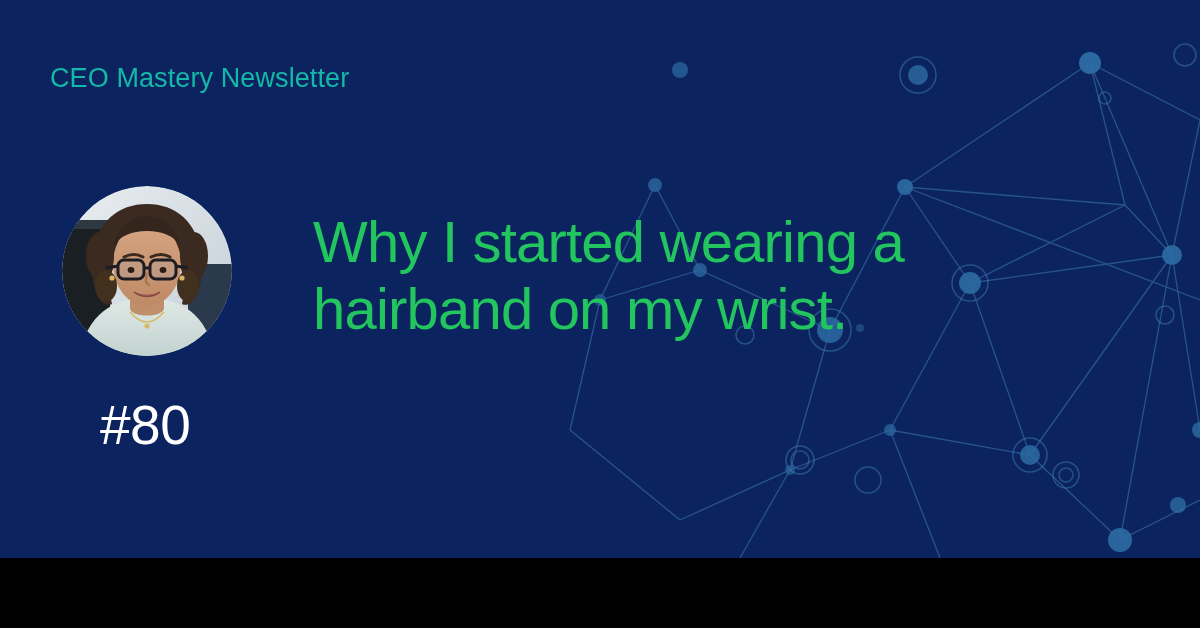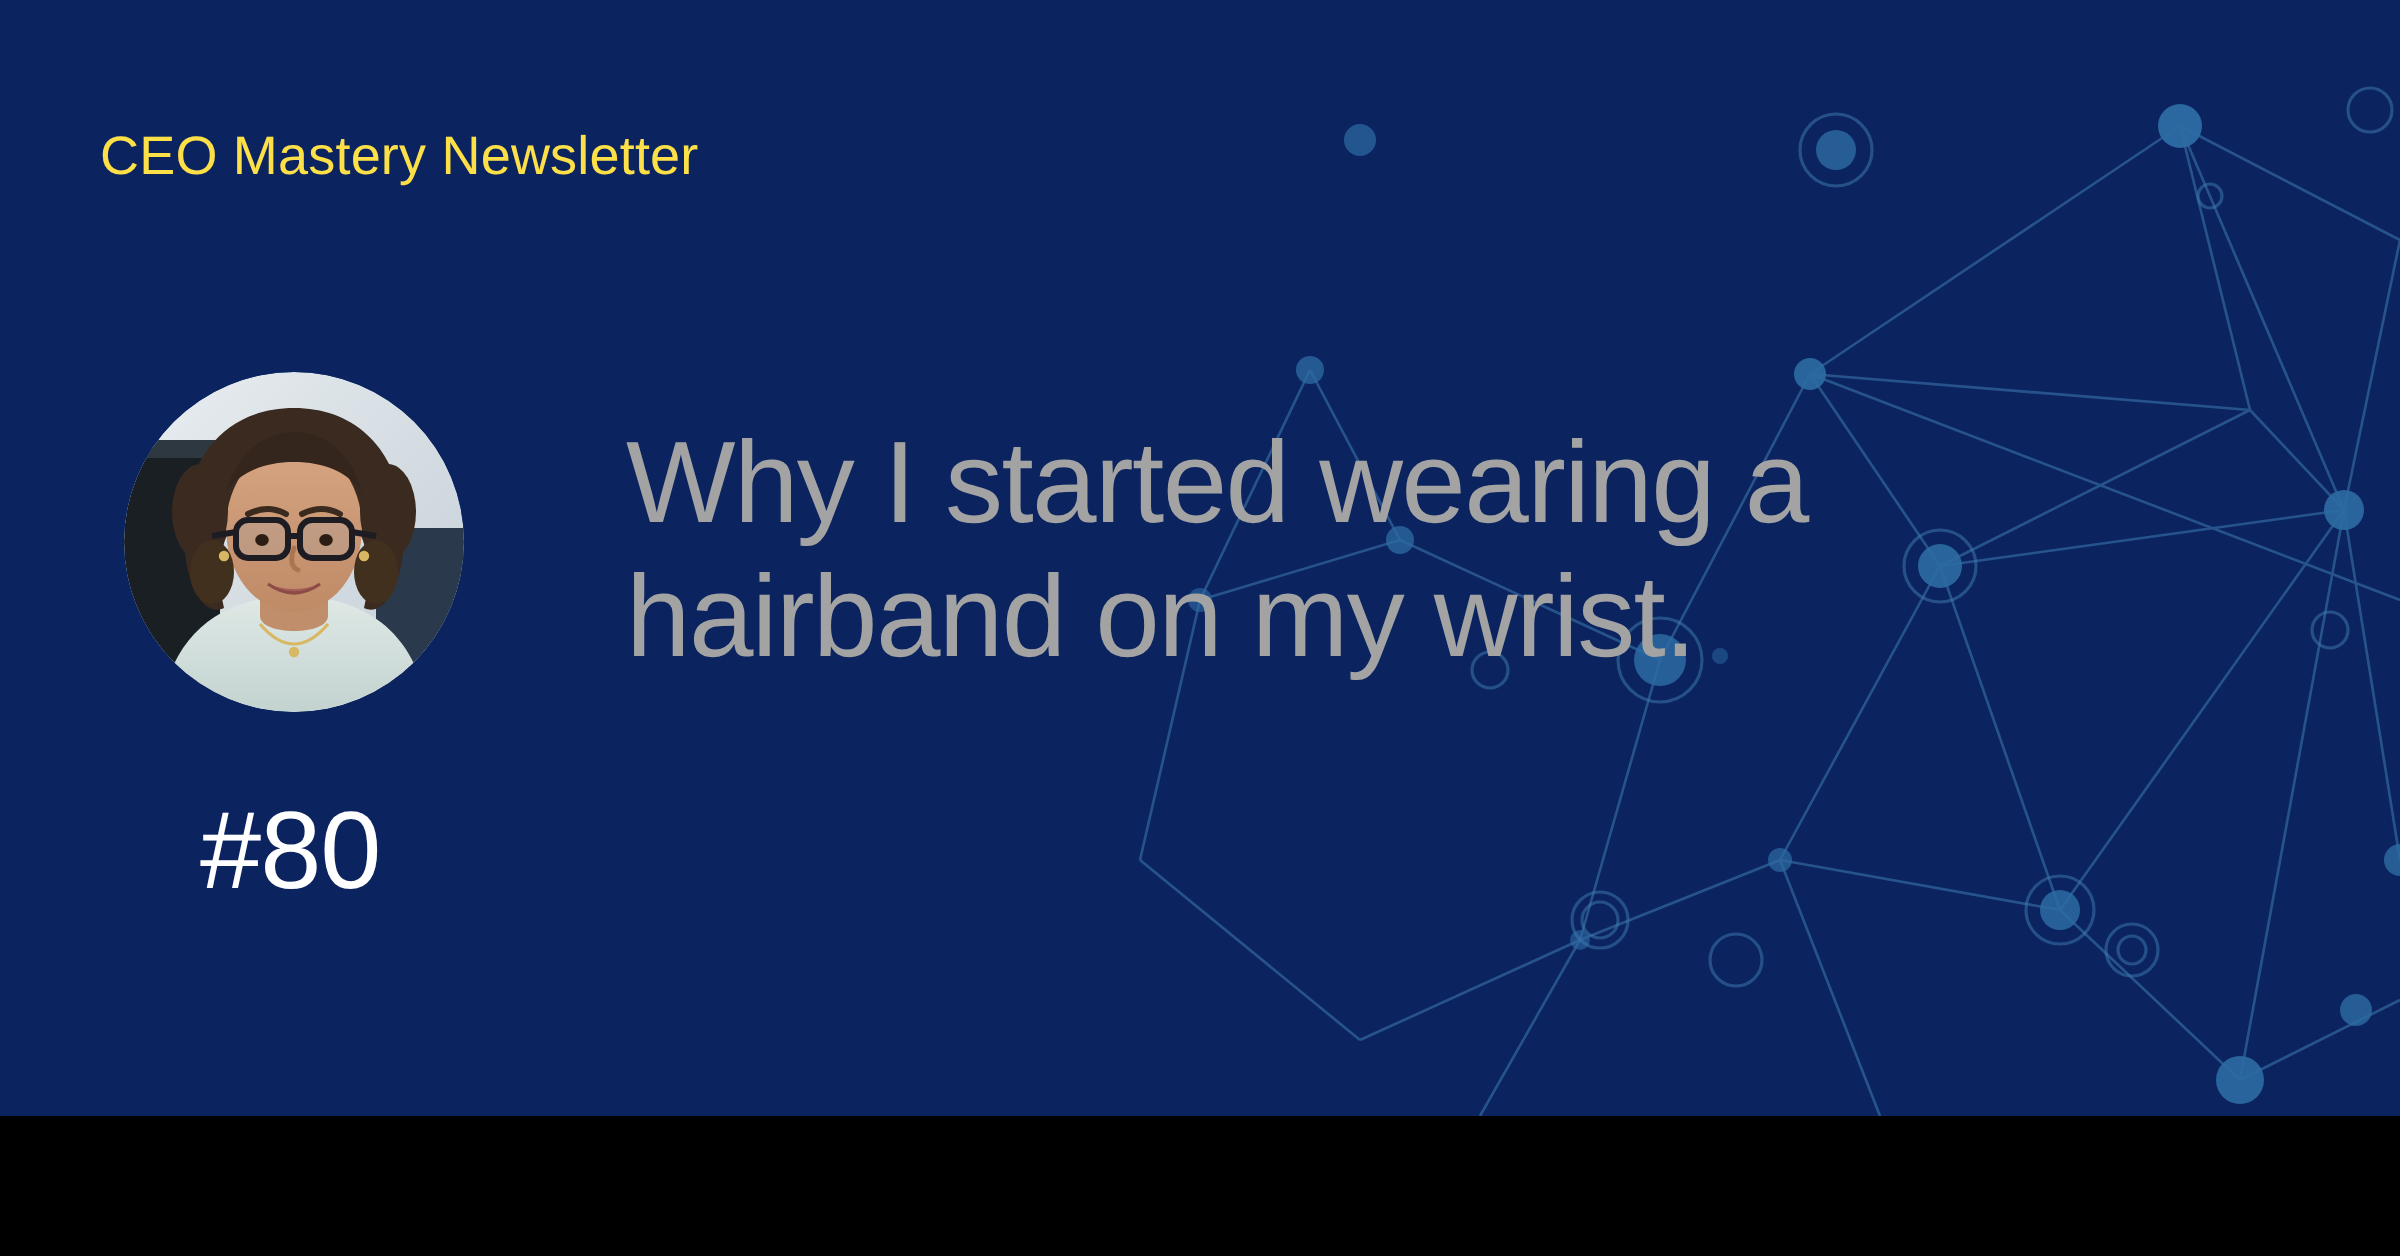--- a/index.html
+++ b/index.html
@@ -27,21 +27,21 @@
     pointer-events: none;
   }
 
   
   .brand-title {
     position: absolute;
     left: 50px;
     top: 62px;
     font-size: 27px;
     font-weight: 400;
-    color: #fde047;
+    color: #14b8a6;
     letter-spacing: 0.1px;
     line-height: 1.2;
     white-space: nowrap;
     text-align: center;
   }
 
   
   .avatar {
     position: absolute;
     left: 62px;
@@ -67,21 +67,21 @@
   }
 
   
   .headline {
     position: absolute;
     left: 313px;
     top: 208px;
     width: 660px;
     font-size: 58px;
     font-weight: 400;
-    color: #a3a3a3;
+    color: #22c55e;
     line-height: 1.16;
     letter-spacing: -0.8px;
     margin: 0;
   }
   .subtitle {
     position: absolute;
     left: 313px;
     top: 406px;
     width: 620px;
     font-size: 21px;

